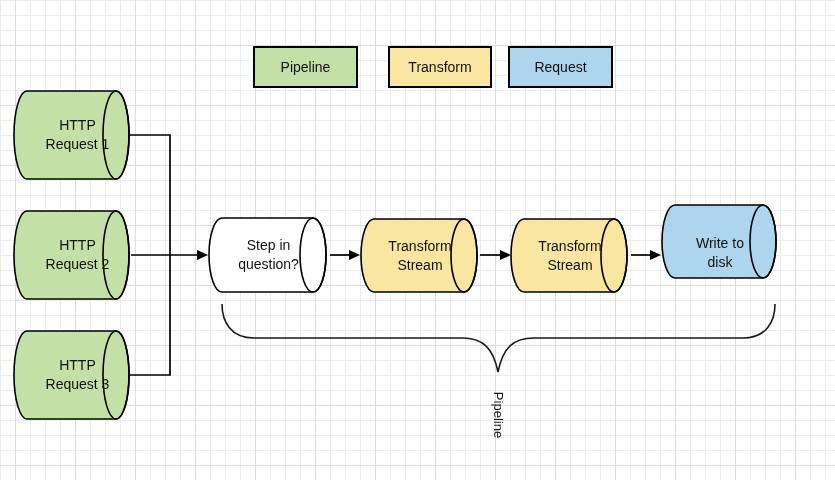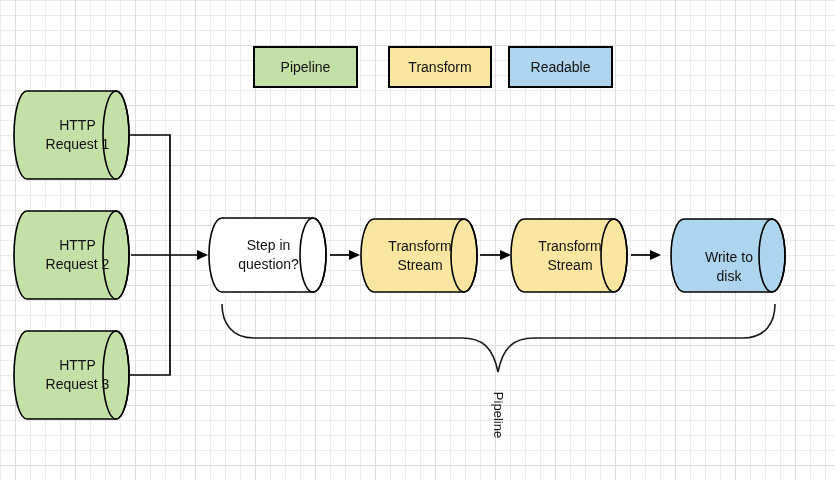--- a/index.html
+++ b/index.html
@@ -86,21 +86,21 @@
     <path class="brace-path" d="M222,304 C222,322 231,338 254,338 L462,338 C482,338 493,347 498,372 C503,347 514,338 534,338 L743,338 C766,338 775,322 775,304"></path>
   </svg>
 
   <div class="legend-item" style="left: 253px; width: 105px; background-color: rgb(195, 225, 166);">
     <span>Pipeline</span>
   </div>
   <div class="legend-item" style="left: 388px; width: 104px; background-color: rgb(249, 230, 160);">
     <span>Transform</span>
   </div>
   <div class="legend-item" style="left: 508px; width: 105px; background-color: rgb(174, 213, 238);">
-    <span>Readable</span>
+    <span>Request</span>
   </div>
 
   <div class="node" style="left:14px; top:90px; width:116px; height:90px;">
     <svg width="116" height="90" viewBox="0 0 116 90">
       <path class="shape-stroke" d="M13,1 L102,1 A13,44 0 0 1 102,89 L13,89 A13,44 0 0 1 13,1 Z" style="fill: rgb(195, 225, 166);"></path>
       <ellipse class="shape-stroke" cx="102" cy="45" rx="13" ry="44" fill="none"></ellipse>
     </svg>
     <div class="node-label cap-pad-sm">HTTP
 Request 1</div>
   </div>
@@ -143,21 +143,21 @@
 
   <div class="node" style="left:511px; top:218px; width:117px; height:75px;">
     <svg width="117" height="75" viewBox="0 0 117 75">
       <path class="shape-stroke" d="M13,1 L103,1 A13,36.5 0 0 1 103,74 L13,74 A13,36.5 0 0 1 13,1 Z" style="fill: rgb(249, 230, 160);"></path>
       <ellipse class="shape-stroke" cx="103" cy="37.5" rx="13" ry="36.5" fill="none"></ellipse>
     </svg>
     <div class="node-label cap-pad">Transform
 Stream</div>
   </div>
 
-  <div class="node" style="left:662px; top:218px; width:115px; height:97px;margin-left:9px;">
+  <div class="node" style="left:662px; top:204px; width:115px; height:97px;">
     <svg width="115" height="75" viewBox="0 0 115 75">
       <path class="shape-stroke" d="M13,1 L101,1 A13,36.5 0 0 1 101,74 L13,74 A13,36.5 0 0 1 13,1 Z" style="fill: rgb(174, 213, 238);"></path>
       <ellipse class="shape-stroke" cx="101" cy="37.5" rx="13" ry="36.5" fill="none"></ellipse>
     </svg>
     <div class="node-label cap-pad">Write to disk</div>
   </div>
 
   <div class="brace-label">Pipeline</div>
 
 </div>

